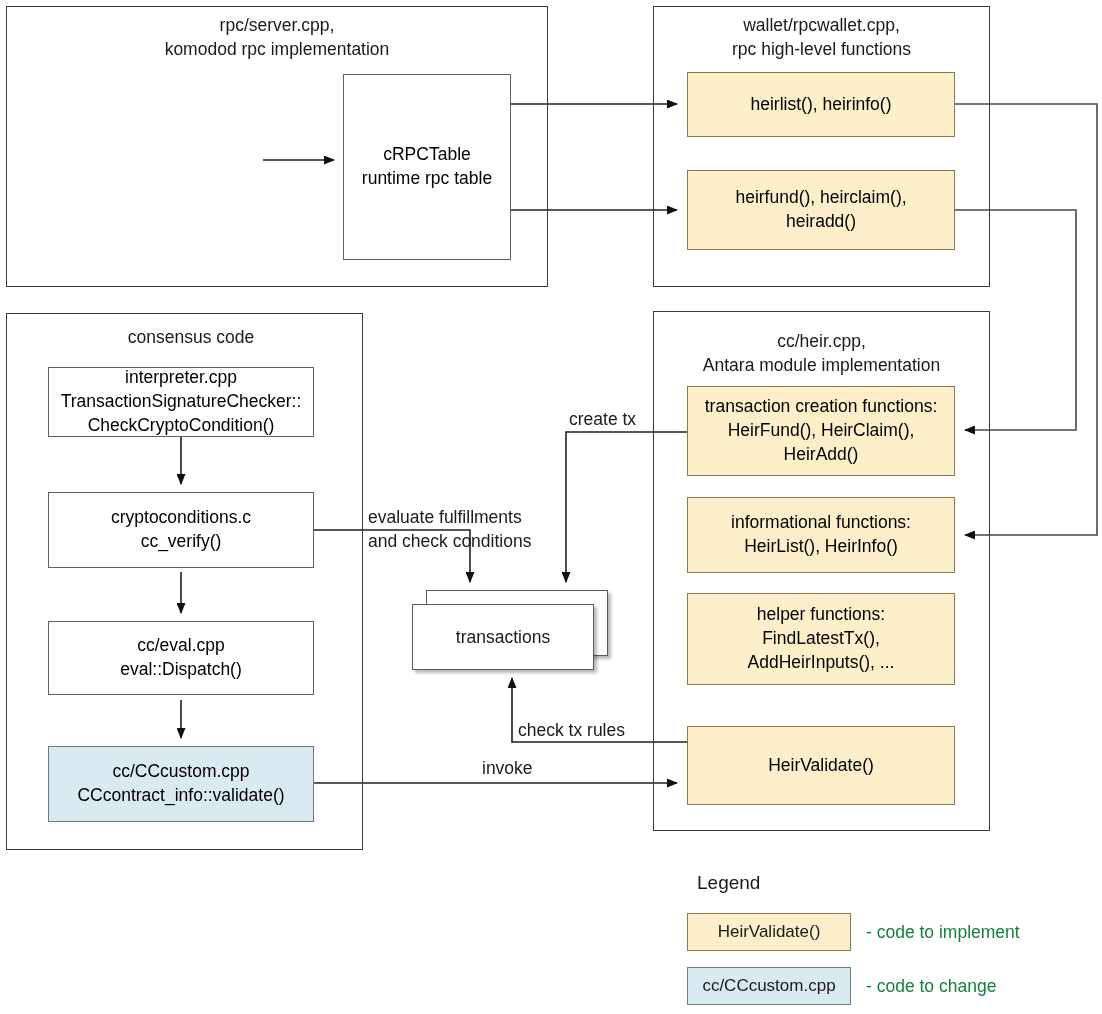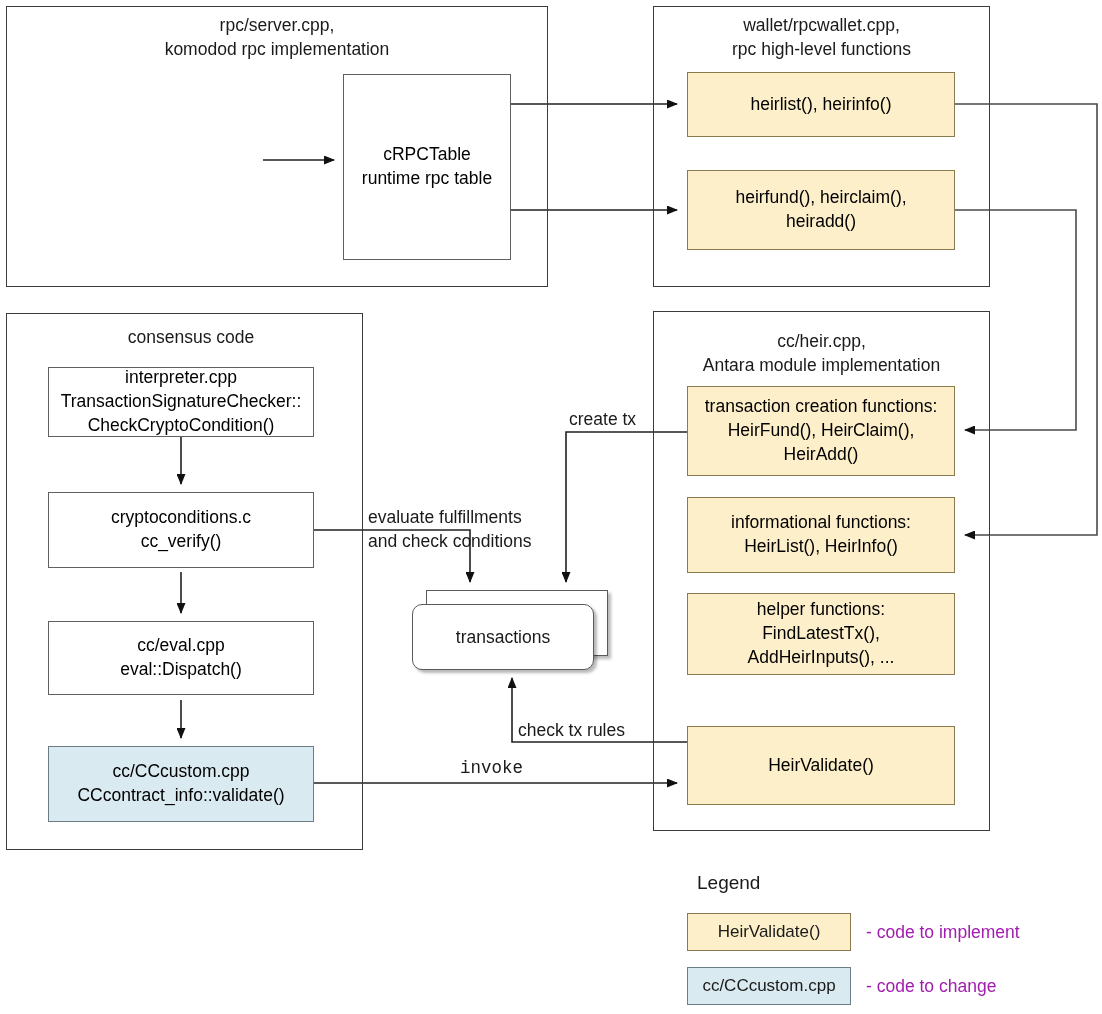--- a/index.html
+++ b/index.html
@@ -31,21 +31,21 @@
 
   
   .elabel{position:absolute;font-size:17.5px;color:#1a1a1a;white-space:nowrap;}
 
   
   .legend-title{position:absolute;font-size:19px;color:#1a1a1a;}
   .legend-swatch{position:absolute;box-sizing:border-box;display:flex;align-items:center;justify-content:center;
                  font-size:17px;color:#1a1a1a;}
   .legend-swatch.yellow{background:#fdefc9;border:1.5px solid #8a7b4e;}
   .legend-swatch.blue{background:#daeaf1;border:1.5px solid #6b7d87;}
-  .legend-text{position:absolute;font-size:17.5px;color:#a21caf;white-space:nowrap;}
+  .legend-text{position:absolute;font-size:17.5px;color:#15803d;white-space:nowrap;}
 </style>
 </head>
 <body>
 
 <div id="canvas">
 
   <svg id="wires" viewBox="0 0 1102 1014">
     <defs>
       <marker id="ah" markerWidth="11" markerHeight="9" refX="10" refY="4.5" orient="auto" markerUnits="userSpaceOnUse">
         <path d="M0,0 L11,4.5 L0,9 z" class="ahead"></path>
@@ -114,37 +114,37 @@
   <div class="panel-title" style="left:653px;top:330px;width:337px;">cc/heir.cpp,
 Antara module implementation</div>
 
   <div class="node yellow" style="left:687px;top:386px;width:268px;height:90px;">transaction creation functions:
 HeirFund(), HeirClaim(),
 HeirAdd()</div>
 
   <div class="node yellow" style="left:687px;top:497px;width:268px;height:76px;">informational functions:
 HeirList(), HeirInfo()</div>
 
-  <div class="node yellow" style="left:687px;top:593px;width:268px;height:82px;">helper functions:
+  <div class="node yellow" style="left:687px;top:593px;width:268px;height:92px;">helper functions:
 FindLatestTx(),
 AddHeirInputs(), ...</div>
 
   <div class="node yellow" style="left:687px;top:726px;width:268px;height:79px;">HeirValidate()</div>
 
   <div class="stack-back" style="left:426px;top:590px;width:182px;height:66px;"></div>
-  <div class="stack-front" style="left:412px;top:604px;width:182px;height:66px;border-radius:10px;">transactions</div>
+  <div class="stack-front" style="left:412px;top:604px;width:182px;height:66px;">transactions</div>
 
   <div class="elabel" style="left:569px;top:409px;">create tx</div>
 
   <div class="elabel" style="left:368px;top:506px;line-height:1.35;white-space:pre-line;">evaluate fulfillments
 and check conditions</div>
 
   <div class="elabel" style="left:518px;top:720px;">check tx rules</div>
 
-  <div class="elabel" style="left:460px;top:758px;font-family:Liberation Mono, monospace;">invoke</div>
+  <div class="elabel" style="left:482px;top:758px;">invoke</div>
 
   <div class="legend-title" style="left:697px;top:872px;">Legend</div>
 
   <div class="legend-swatch yellow" style="left:687px;top:913px;width:164px;height:38px;">HeirValidate()</div>
   <div class="legend-text" style="left:866px;top:922px;">- code to implement</div>
 
   <div class="legend-swatch blue" style="left:687px;top:967px;width:164px;height:38px;">cc/CCcustom.cpp</div>
   <div class="legend-text" style="left:866px;top:976px;">- code to change</div>
 
 </div>

